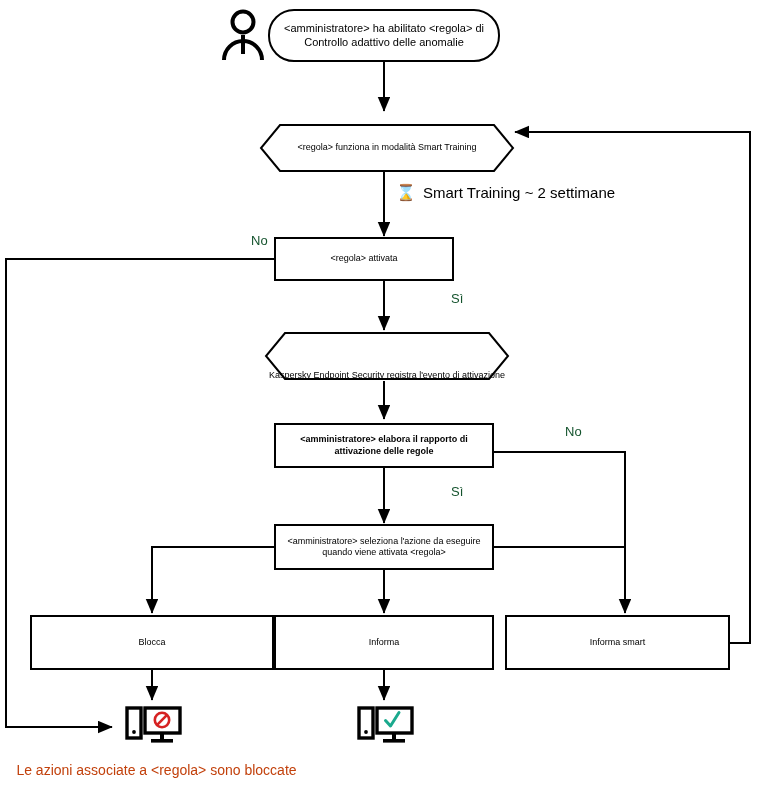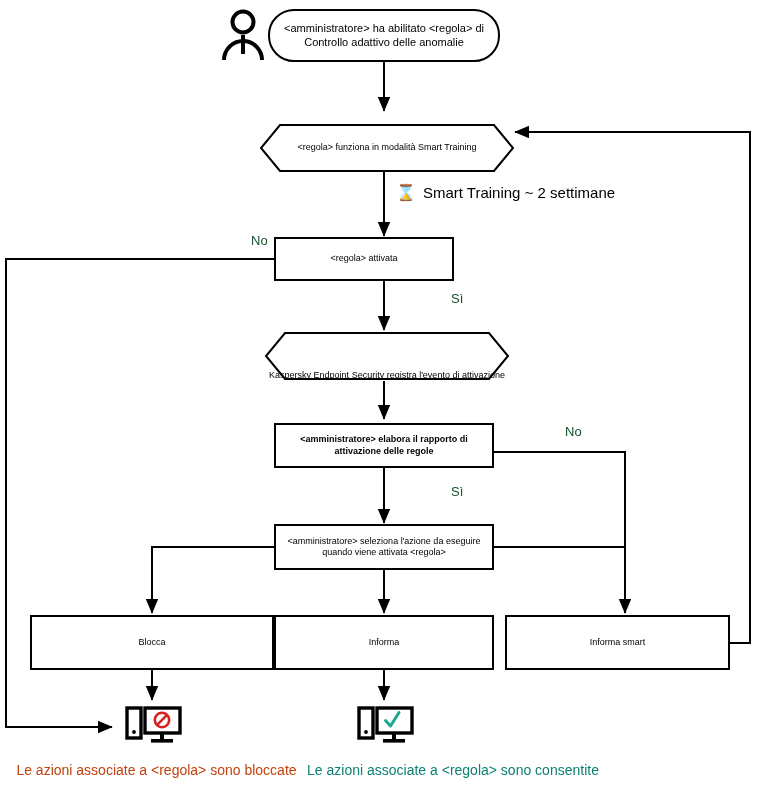--- a/index.html
+++ b/index.html
@@ -216,15 +216,14 @@
     <rect x="3" y="4" width="14" height="30" fill="#ffffff" stroke="#000000" stroke-width="3.4"></rect>
     <circle cx="10" cy="28" r="1.9" fill="#000000"></circle>
     <rect x="21" y="4" width="35" height="25" fill="#ffffff" stroke="#000000" stroke-width="3.4"></rect>
     <rect x="36" y="29" width="4" height="7" fill="#000000"></rect>
     <rect x="27" y="35" width="22" height="3.6" fill="#000000"></rect>
     <polyline points="29.5,16.5 34.5,22 43,8.5" fill="none" stroke="#1aa98d" stroke-width="3" stroke-linecap="round" stroke-linejoin="round"></polyline>
   </svg>
 
   <div class="caption" style="left:4px; top:761px; width:305px; color:#c2410c;">Le azioni associate a &lt;regola&gt; sono bloccate</div>
 
-  <div class="caption" style="left:303px; top:761px; width:300px; color:#0e8074;">Le azioni associate a &lt;regola&gt; sono consentite</div>
 
 </div>
 
 </body></html>

